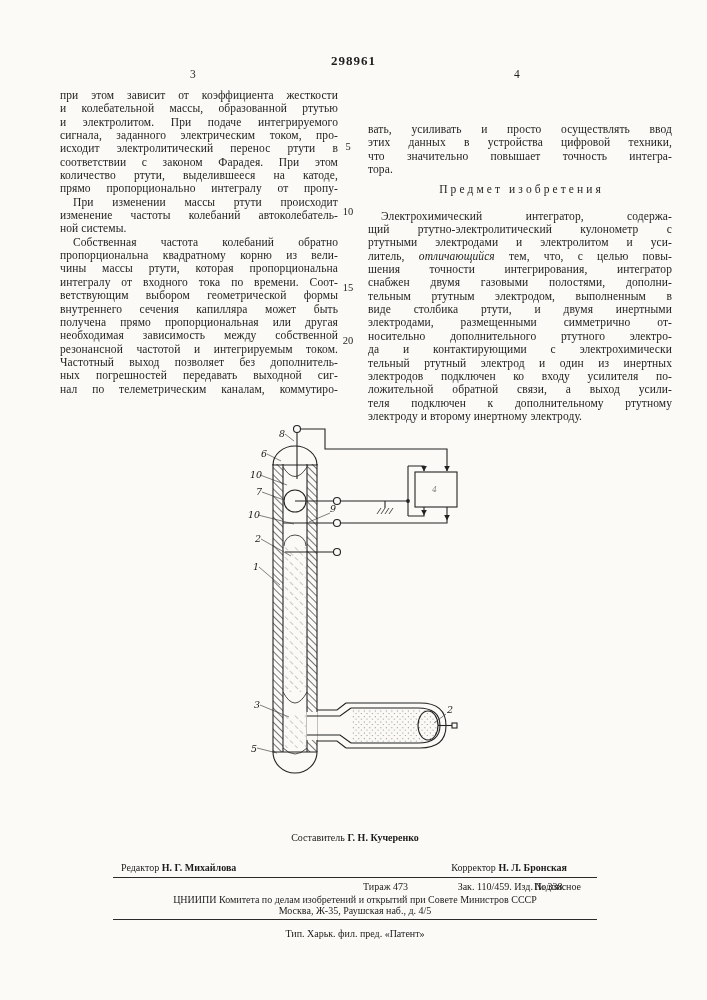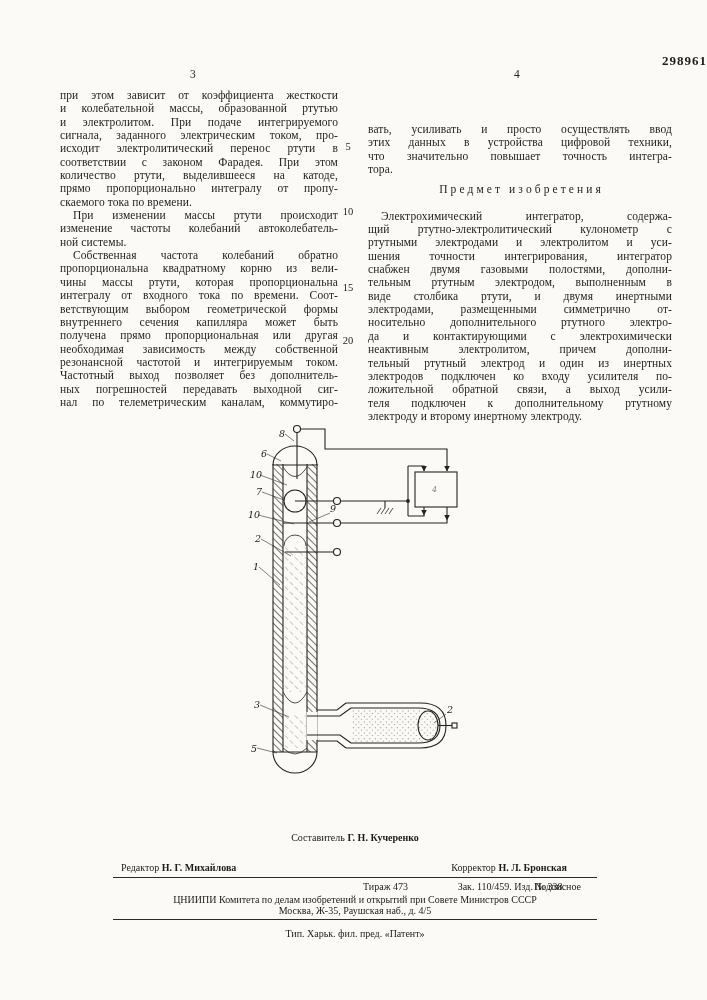--- a/index.html
+++ b/index.html
@@ -1,21 +1,21 @@
 <!DOCTYPE html>
 <html><head>
 <meta charset="utf-8">
 <style>
   html,body{margin:0;padding:0;background:#e8e6e0;}
   .page{
     position:relative;width:707px;height:1000px;margin:0 auto;
     background:#fbfaf6;color:#1e1e1e;overflow:hidden;
     font-family:"Liberation Serif","DejaVu Serif",serif;
   }
-  .patent-no{position:absolute;top:53px;left:0;width:707px;text-align:right;
+  .patent-no{position:absolute;top:53px;left:0;width:707px;text-align:center;
     font-weight:bold;font-size:13px;letter-spacing:1px;}
   .pageno{position:absolute;top:68px;font-size:11.5px;}
   .pageno.l{left:190px;}
   .pageno.r{left:514px;}
   .col{position:absolute;top:89px;font-size:11.5px;line-height:13.35px;
     letter-spacing:0.1px;}
   .col.left{left:60px;width:278px;}
   .col.right{left:368px;width:304px;margin-top:34px;}
   .line{text-align:justify;text-align-last:justify;}
   .line.last{text-align-last:left;}
@@ -53,21 +53,20 @@
 
   <div class="col left" id="lc">
       <div class="line">при этом зависит от коэффициента жесткости</div>
       <div class="line">и колебательной массы, образованной ртутью</div>
       <div class="line">и электролитом. При подаче интегрируемого</div>
       <div class="line">сигнала, заданного электрическим током, про-</div>
       <div class="line">исходит электролитический перенос ртути в</div>
       <div class="line">соответствии с законом Фарадея. При этом</div>
       <div class="line">количество ртути, выделившееся на катоде,</div>
       <div class="line">прямо пропорционально интегралу от пропу-</div>
-      <div class="line last">скаемого тока по времени.</div>
       <div class="line indent">При изменении массы ртути происходит</div>
       <div class="line">изменение частоты колебаний автоколебатель-</div>
       <div class="line last">ной системы.</div>
       <div class="line indent">Собственная частота колебаний обратно</div>
       <div class="line">пропорциональна квадратному корню из вели-</div>
       <div class="line">чины массы ртути, которая пропорциональна</div>
       <div class="line">интегралу от входного тока по времени. Соот-</div>
       <div class="line">ветствующим выбором геометрической формы</div>
       <div class="line">внутреннего сечения капилляра может быть</div>
       <div class="line">получена прямо пропорциональная или другая</div>
@@ -83,28 +82,28 @@
         <div class="line">вать, усиливать и просто осуществлять ввод</div>
         <div class="line">этих данных в устройства цифровой техники,</div>
         <div class="line">что значительно повышает точность интегра-</div>
         <div class="line last">тора.</div>
       </div>
     <div class="rc-heading">П р е д м е т   и з о б р е т е н и я</div>
     <div id="rc-bot">
         <div class="line indent">Электрохимический интегратор, содержа-</div>
         <div class="line">щий ртутно-электролитический кулонометр с</div>
         <div class="line">ртутными электродами и электролитом и уси-</div>
+        <div class="line">литель, <i>отличающийся</i> тем, что, с целью повы-</div>
         <div class="line">шения точности интегрирования, интегратор</div>
         <div class="line">снабжен двумя газовыми полостями, дополни-</div>
         <div class="line">тельным ртутным электродом, выполненным в</div>
         <div class="line">виде столбика ртути, и двумя инертными</div>
         <div class="line">электродами, размещенными симметрично от-</div>
         <div class="line">носительно дополнительного ртутного электро-</div>
         <div class="line">да и контактирующими с электрохимически</div>
-        <div class="line">неактивным электролитом, причем дополни-</div>
         <div class="line">тельный ртутный электрод и один из инертных</div>
         <div class="line">электродов подключен ко входу усилителя по-</div>
         <div class="line">ложительной обратной связи, а выход усили-</div>
         <div class="line">теля подключен к дополнительному ртутному</div>
         <div class="line last">электроду и второму инертному электроду.</div>
       </div>
   </div>
 
   <div>
     <span class="gutter" style="top:141px">5</span>

